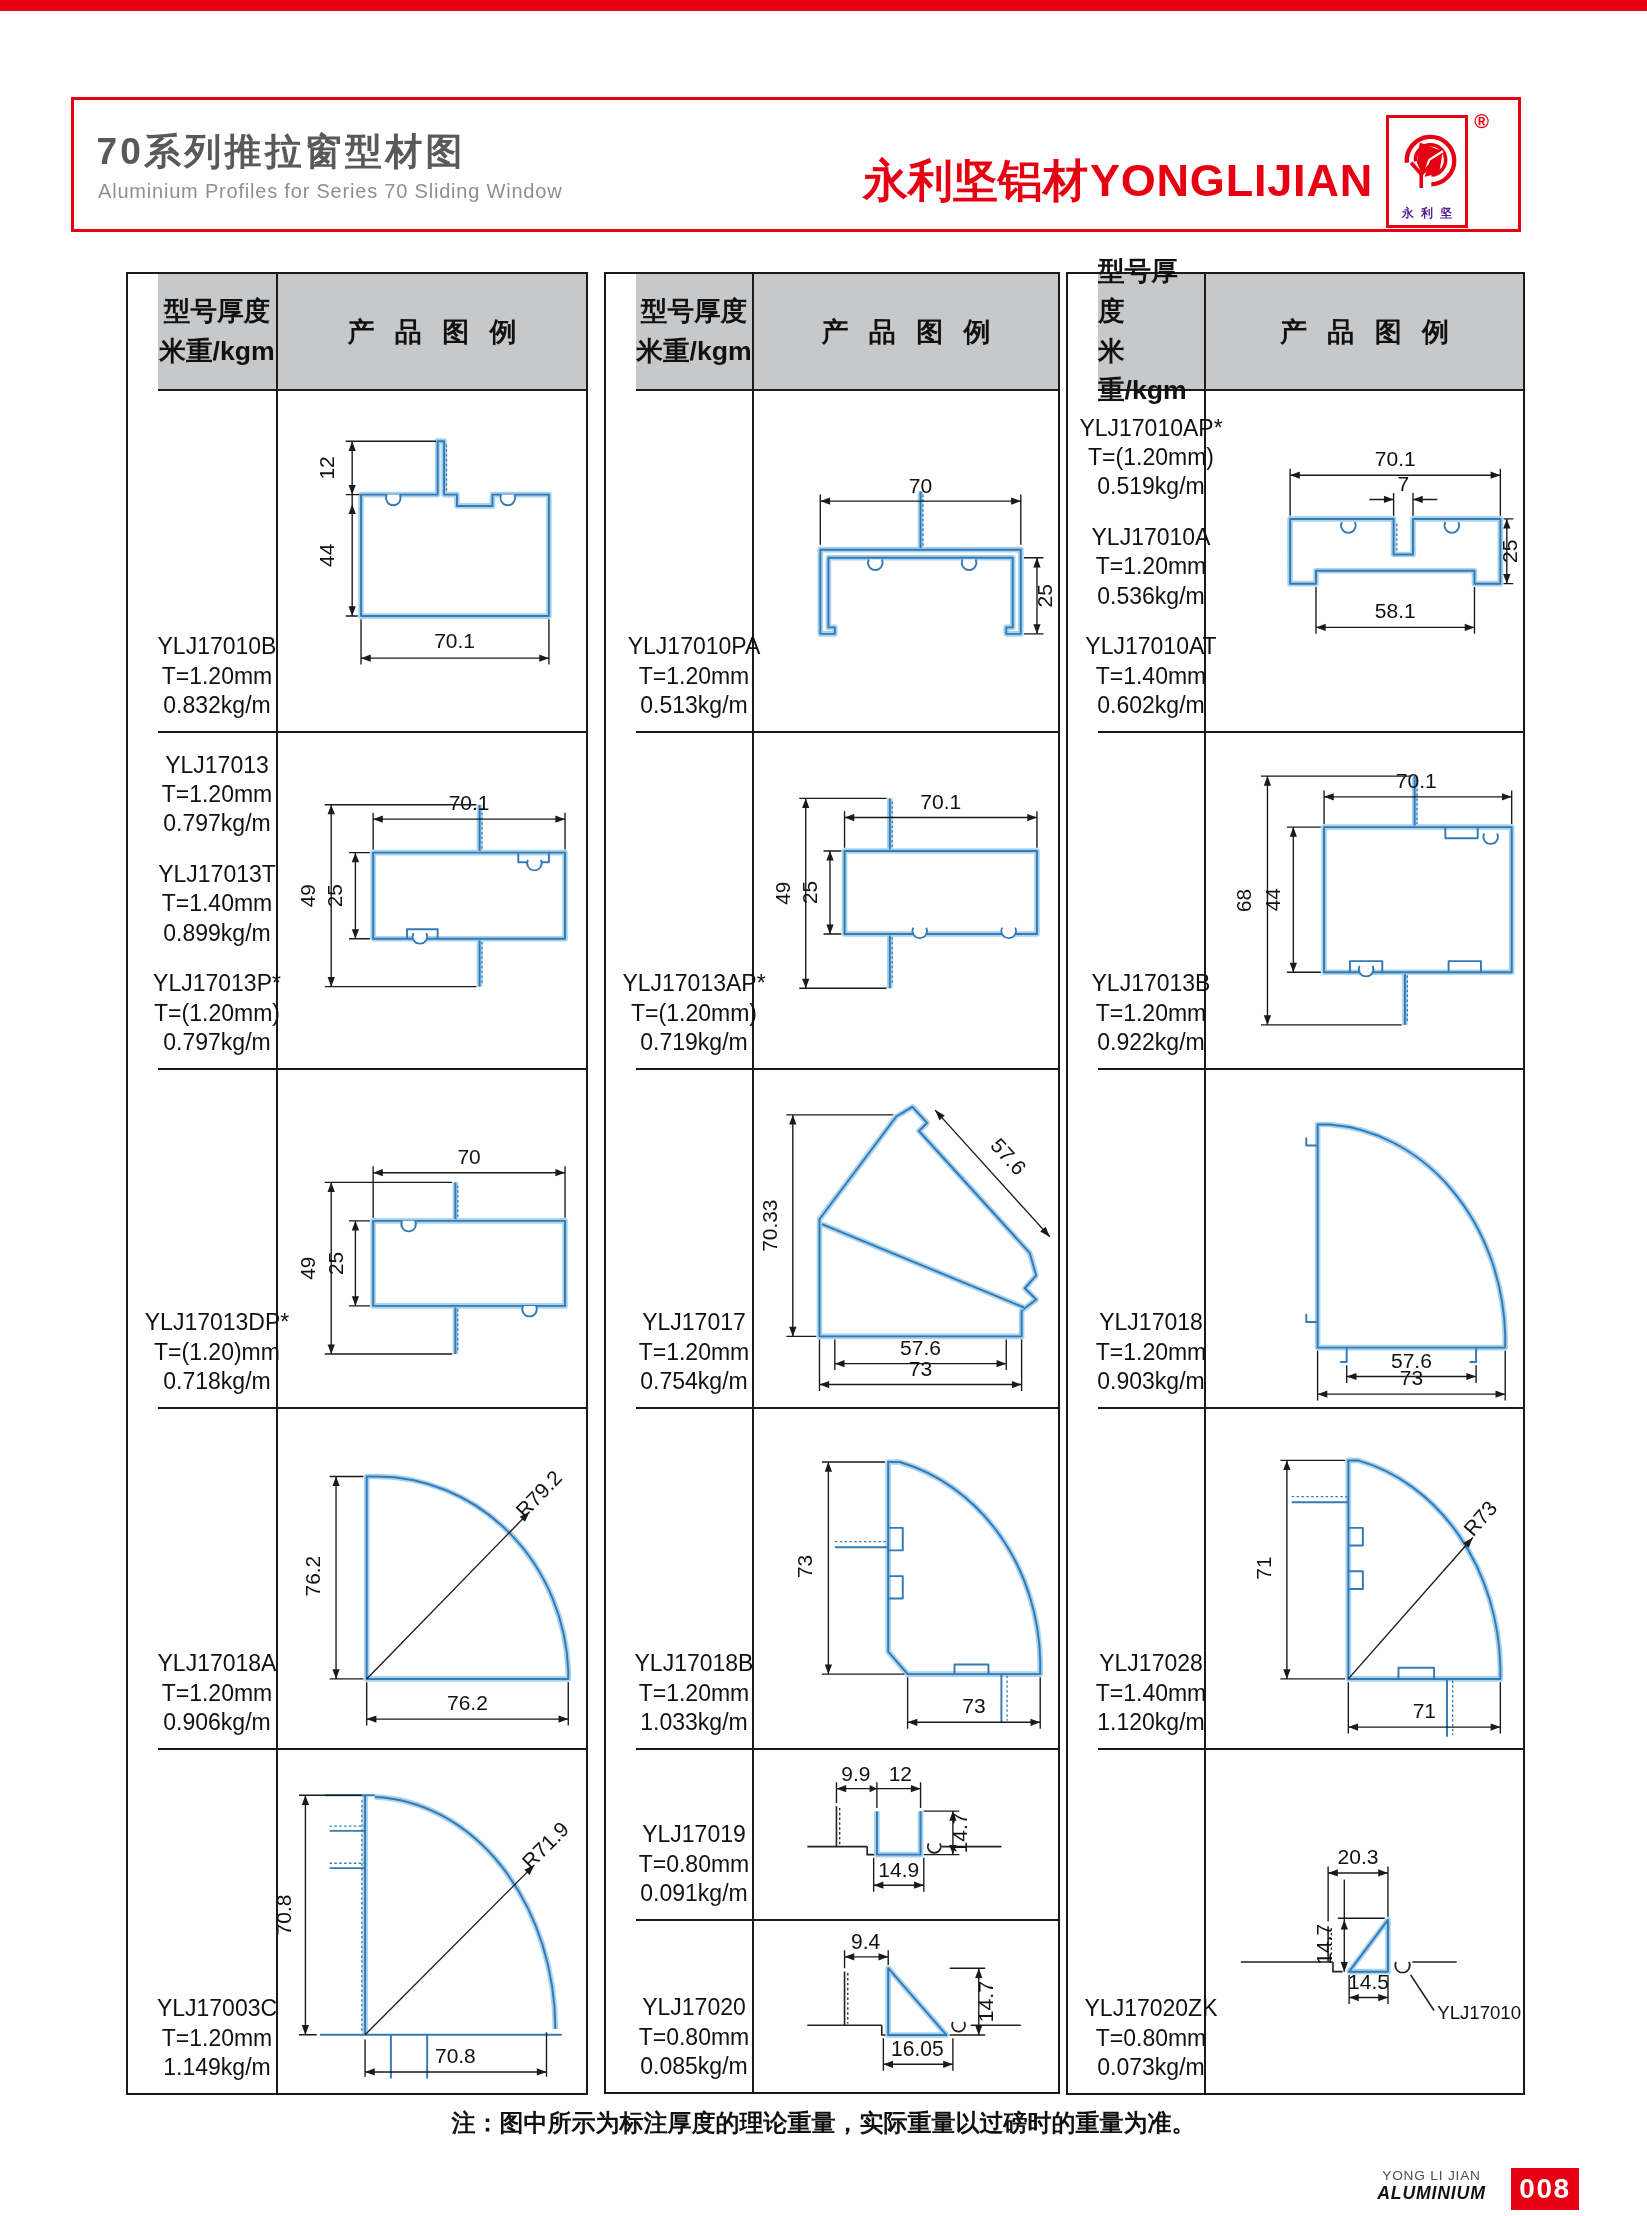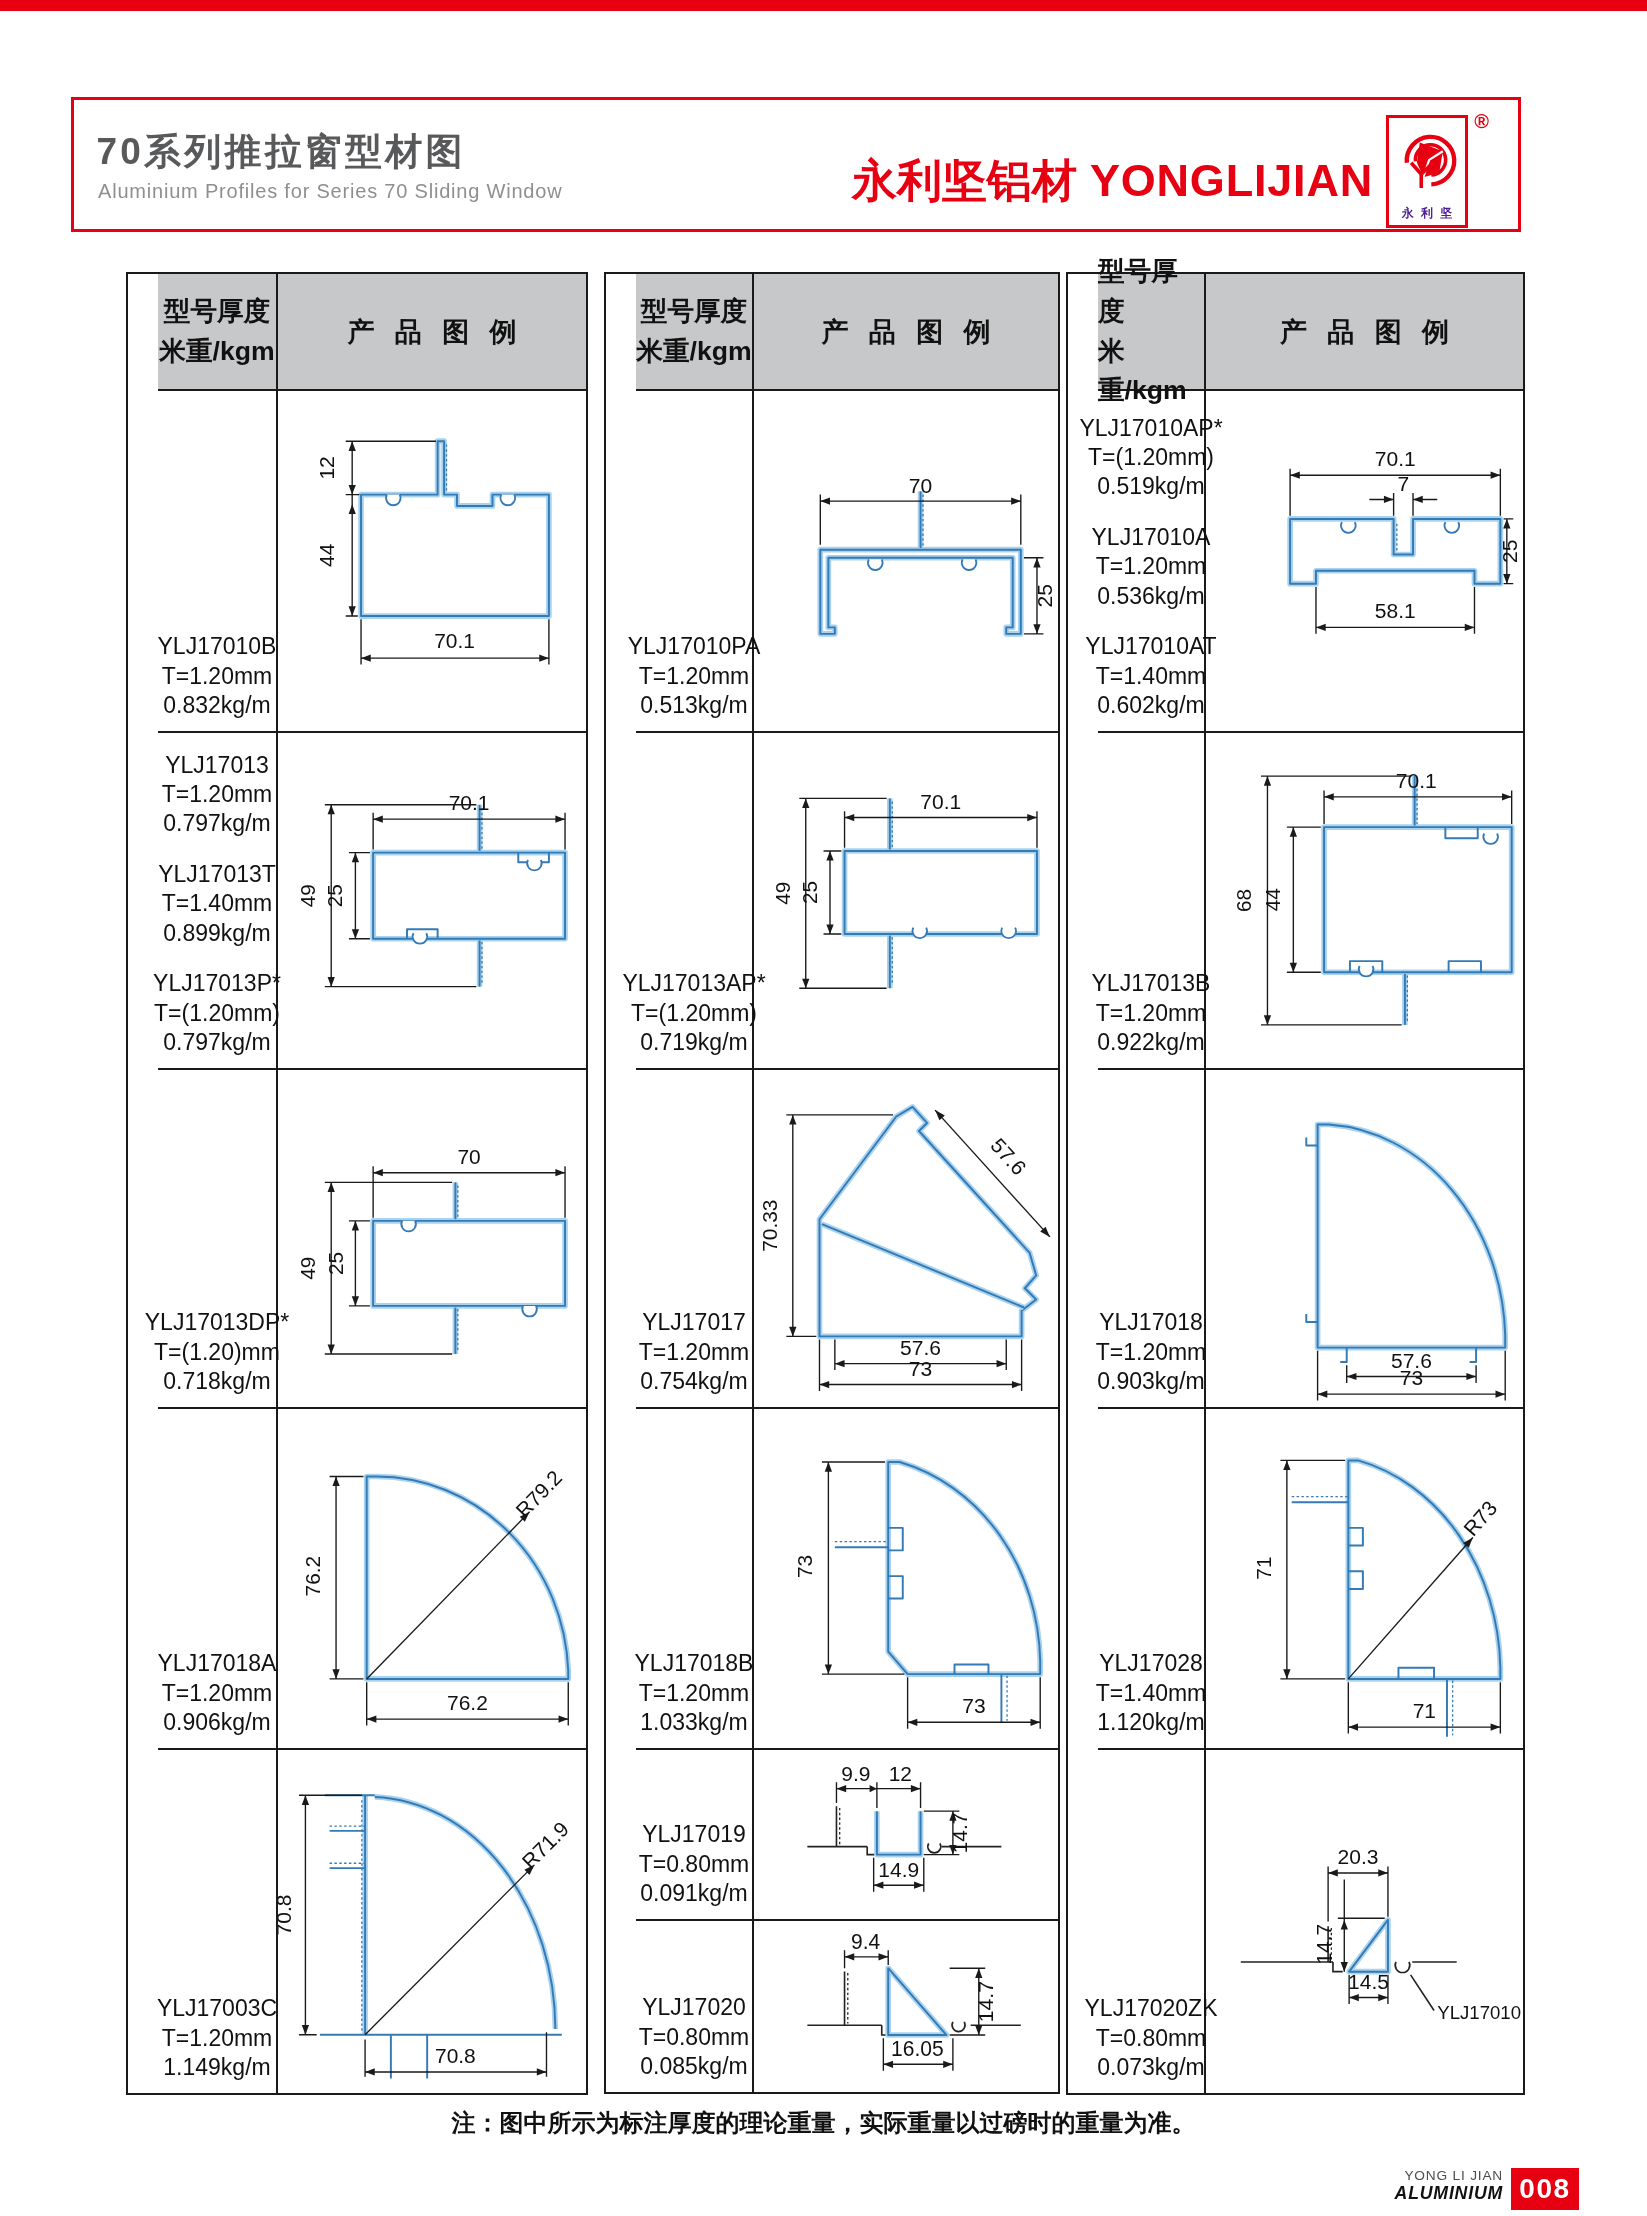--- a/index.html
+++ b/index.html
@@ -7,21 +7,21 @@
         font-family:"Liberation Sans",sans-serif;color:#111;}
   .topbar{position:absolute;left:0;top:0;width:100%;height:10.5px;background:#e60012;}
   
   .hframe{position:absolute;left:71px;top:97px;width:1450px;height:135px;
           border:3.2px solid #e60012;box-sizing:border-box;}
   .ptitle{position:absolute;left:22.5px;top:27px;font-size:37px;font-weight:700;
           color:#58595b;letter-spacing:3.2px;}
   .psub{position:absolute;left:24px;top:80px;font-size:20px;color:#8f8f8f;letter-spacing:0.8px;}
   .brand{position:absolute;right:145px;bottom:17.7px;font-size:45px;font-weight:700;
          color:#e60012;white-space:nowrap;}
-  .brand .en{margin-left:13px;letter-spacing:0.8px;}
+  .brand .en{margin-left:2px;letter-spacing:0.8px;}
   .logo{position:absolute;right:50px;top:15.3px;width:82px;height:113px;
         border:3.2px solid #e60012;box-sizing:border-box;}
   .logo .reg{position:absolute;right:-24px;top:-8px;font-size:20px;color:#e60012;font-weight:700;}
   .logo .cap{position:absolute;left:0;right:0;bottom:3.2px;text-align:center;font-size:12px;
              font-weight:700;color:#4c1d95;letter-spacing:7.2px;text-indent:7.2px;white-space:nowrap;}
   
   :root{--bd:#1a1a1a;}
   .ptable{position:absolute;top:272px;border:2.4px solid var(--bd);box-sizing:border-box;
           display:grid;background:#fff;}
   #t1{left:126px;width:462px;grid-template-columns:150px 1fr;
@@ -48,21 +48,21 @@
   .dl{stroke:#1a1a1a;stroke-width:1.7;fill:none;}
   .ar{fill:#1a1a1a;stroke:none;}
   .dt{font-family:"Liberation Sans",sans-serif;font-size:26px;fill:#111;}
   .dts{font-family:"Liberation Sans",sans-serif;font-size:23px;fill:#111;}
   .bk{stroke:#222;stroke-width:2;fill:none;}
   .bz{stroke:#222;stroke-width:1.6;stroke-dasharray:3 3;fill:none;}
   
   .note{position:absolute;left:0;top:2107px;width:100%;text-align:center;
         font-size:24px;font-weight:700;color:#111;}
   .pagefoot{position:absolute;left:1360px;top:2168px;display:flex;gap:8px;align-items:flex-start;}
-  .pf-brand{width:143px;text-align:right;}
+  .pf-brand{width:143px;text-align:center;}
   .pf-l1{font-size:13.7px;color:#4d4d4d;letter-spacing:0.8px;}
   .pf-l2{font-size:17.7px;font-weight:700;color:#111;letter-spacing:0.8px;font-style:italic;}
   .pf-num{width:68px;height:42px;background:#e60012;color:#fff;font-size:28px;font-weight:700;
           text-align:center;line-height:42px;letter-spacing:1.6px;}
 </style>
 </head>
 <body>
 
 <div class="page">
   <div class="topbar"></div>

